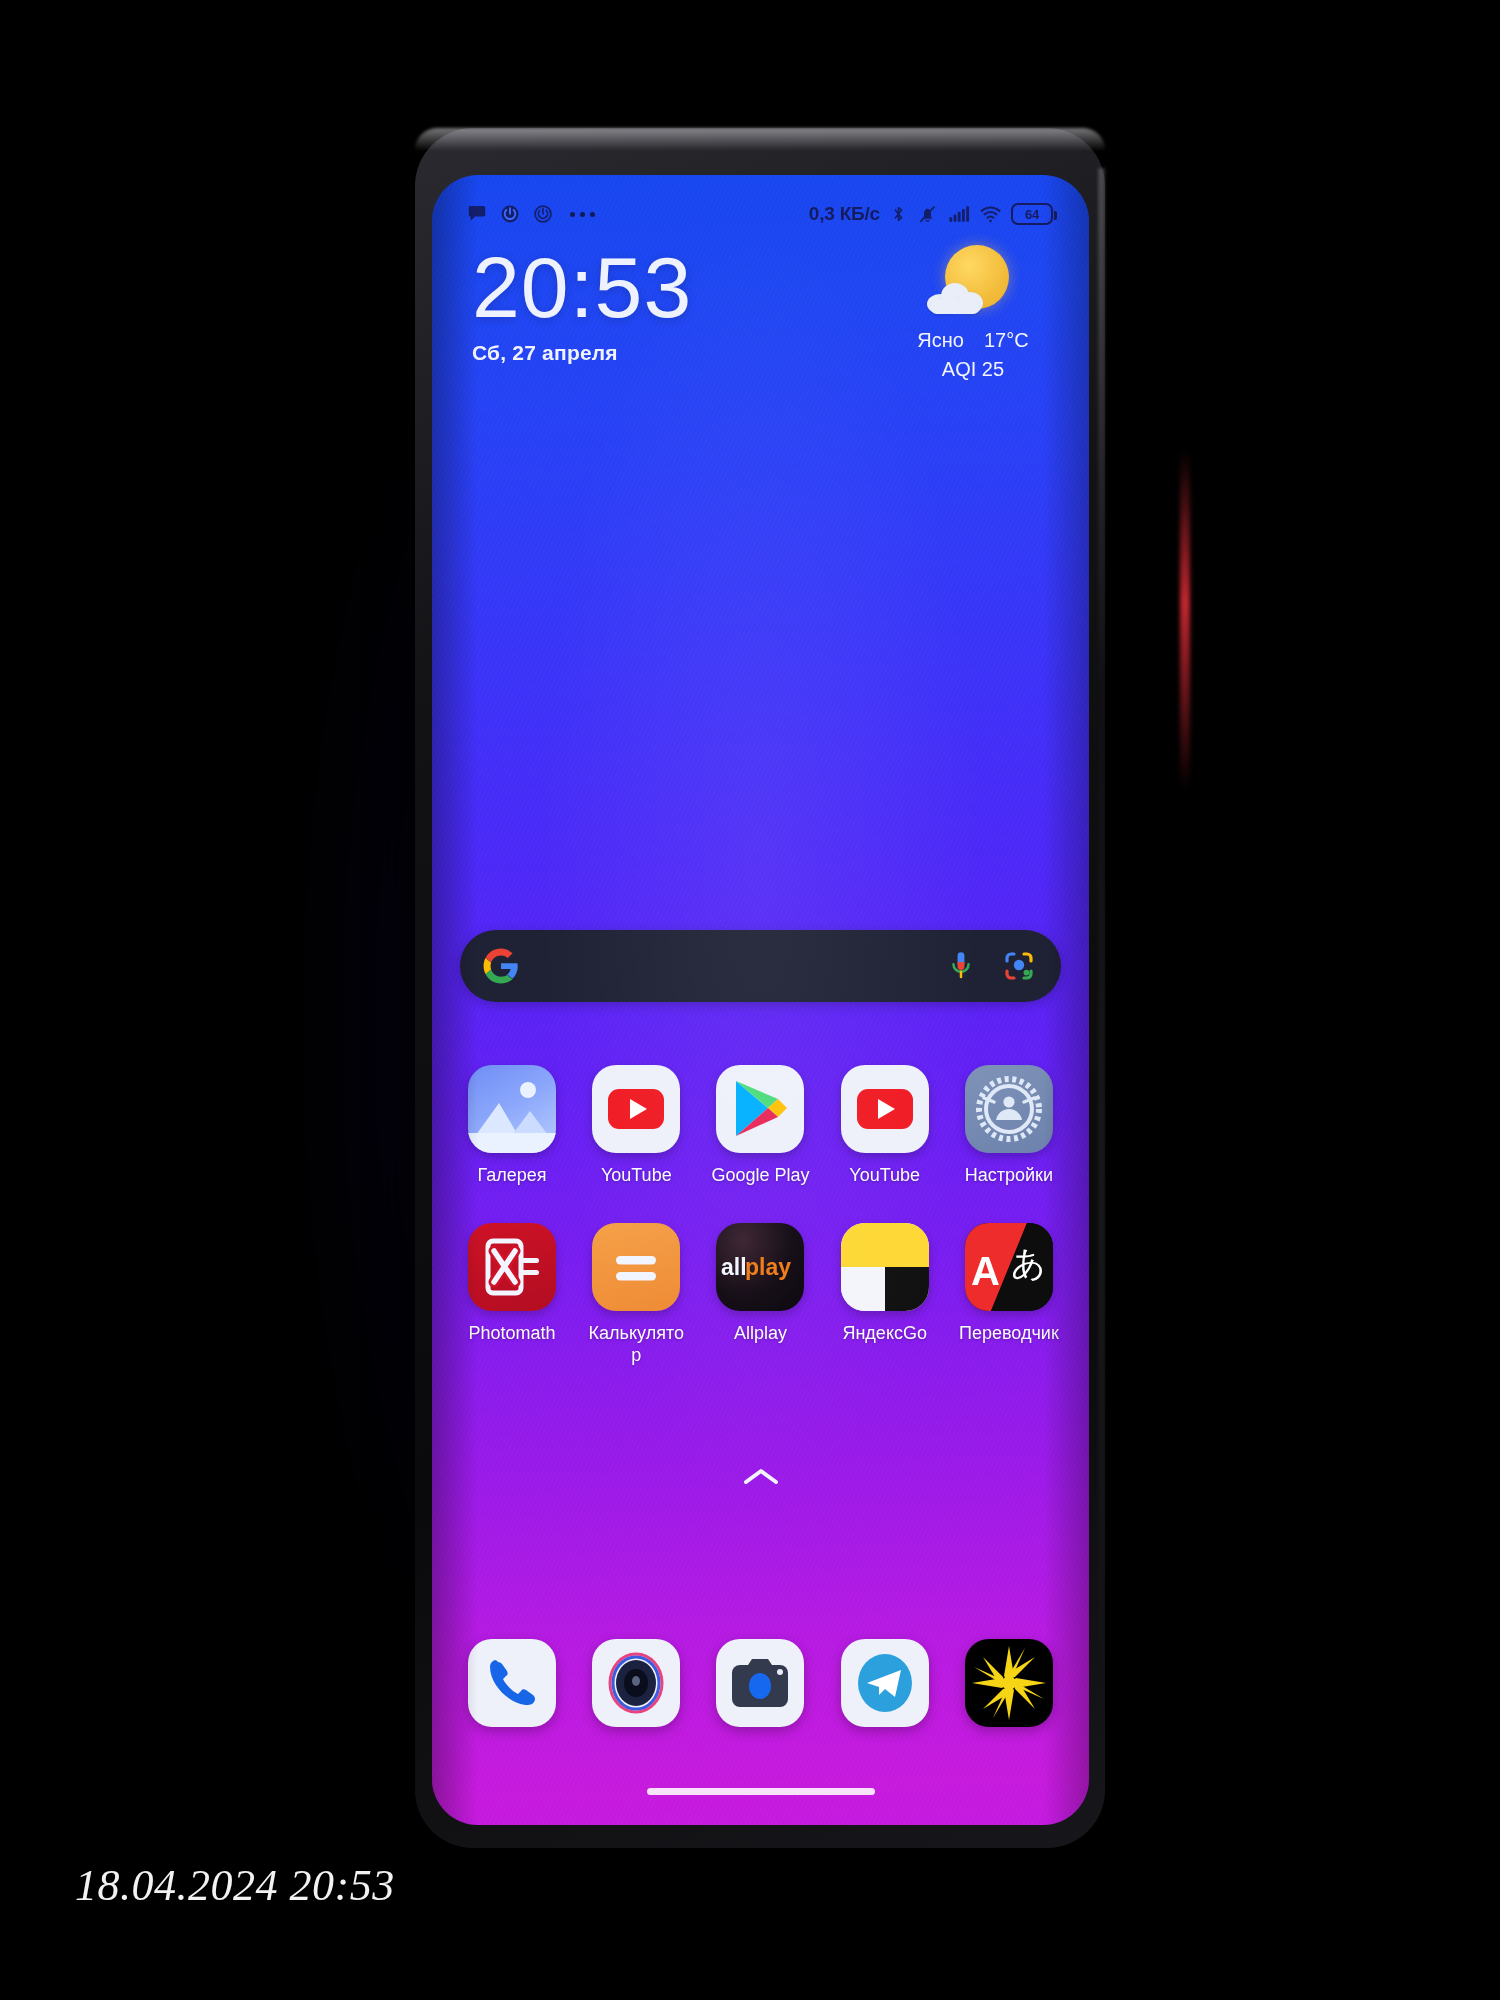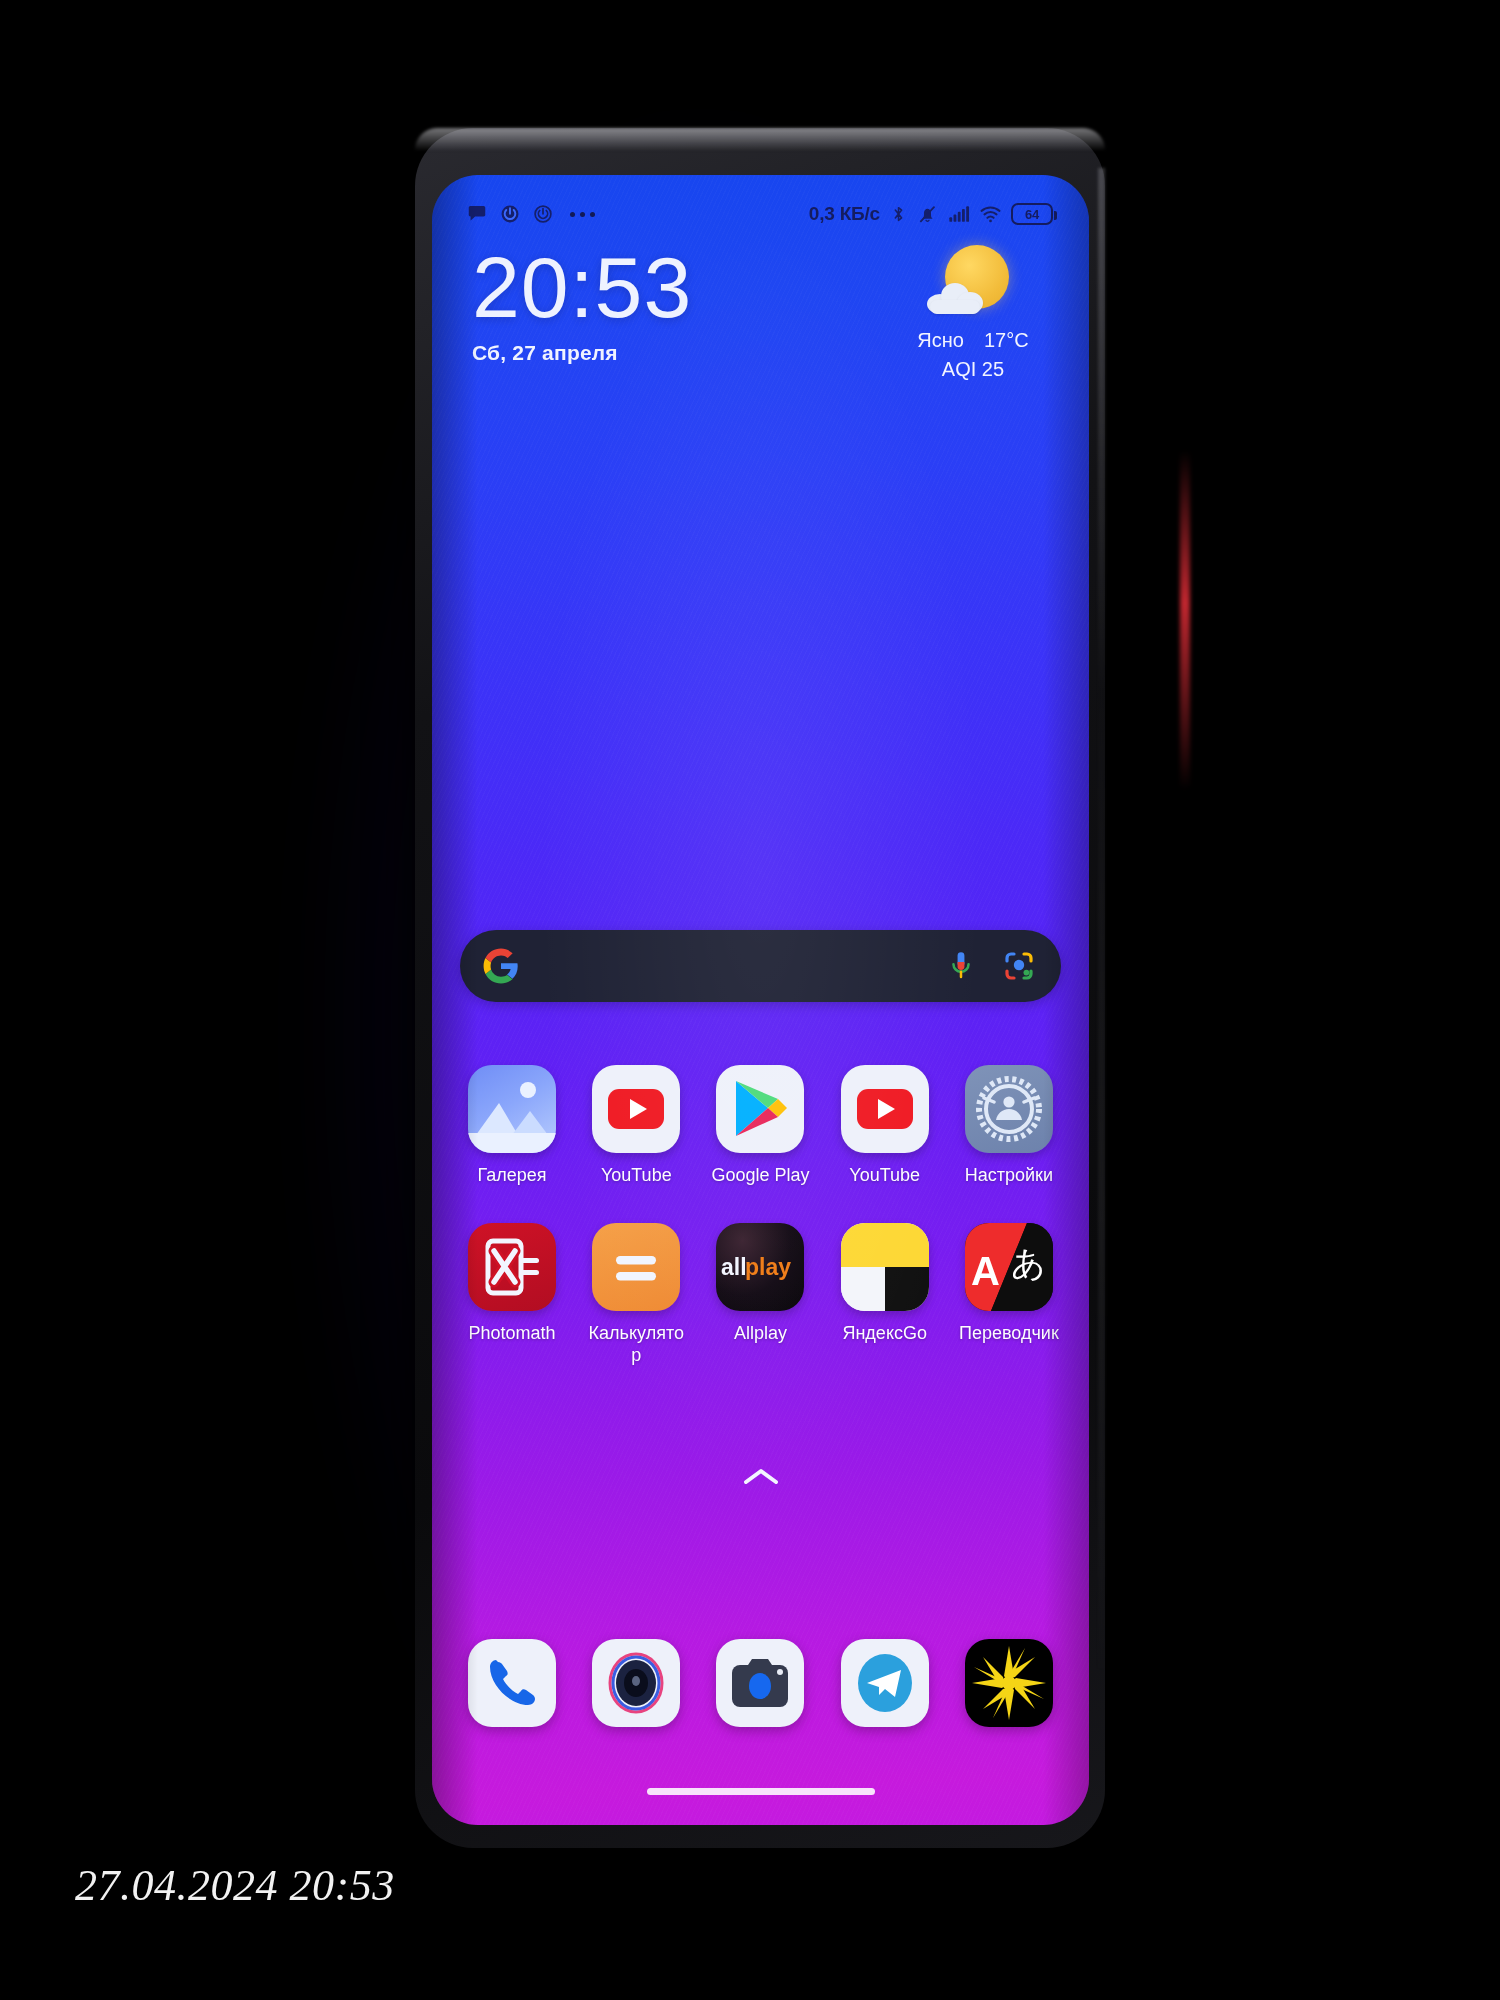--- a/index.html
+++ b/index.html
@@ -495,14 +495,14 @@
           </svg>
         </div>
         <div class="label"></div>
       </div>
     </div>
 
     <div class="homebar"></div>
     <div class="screen-vig"></div>
   </div>
 
-  <div class="stamp">27.04.2024 20:53</div>
+  <div class="stamp">18.04.2024 20:53</div>
 </div>
 
 </body></html>

